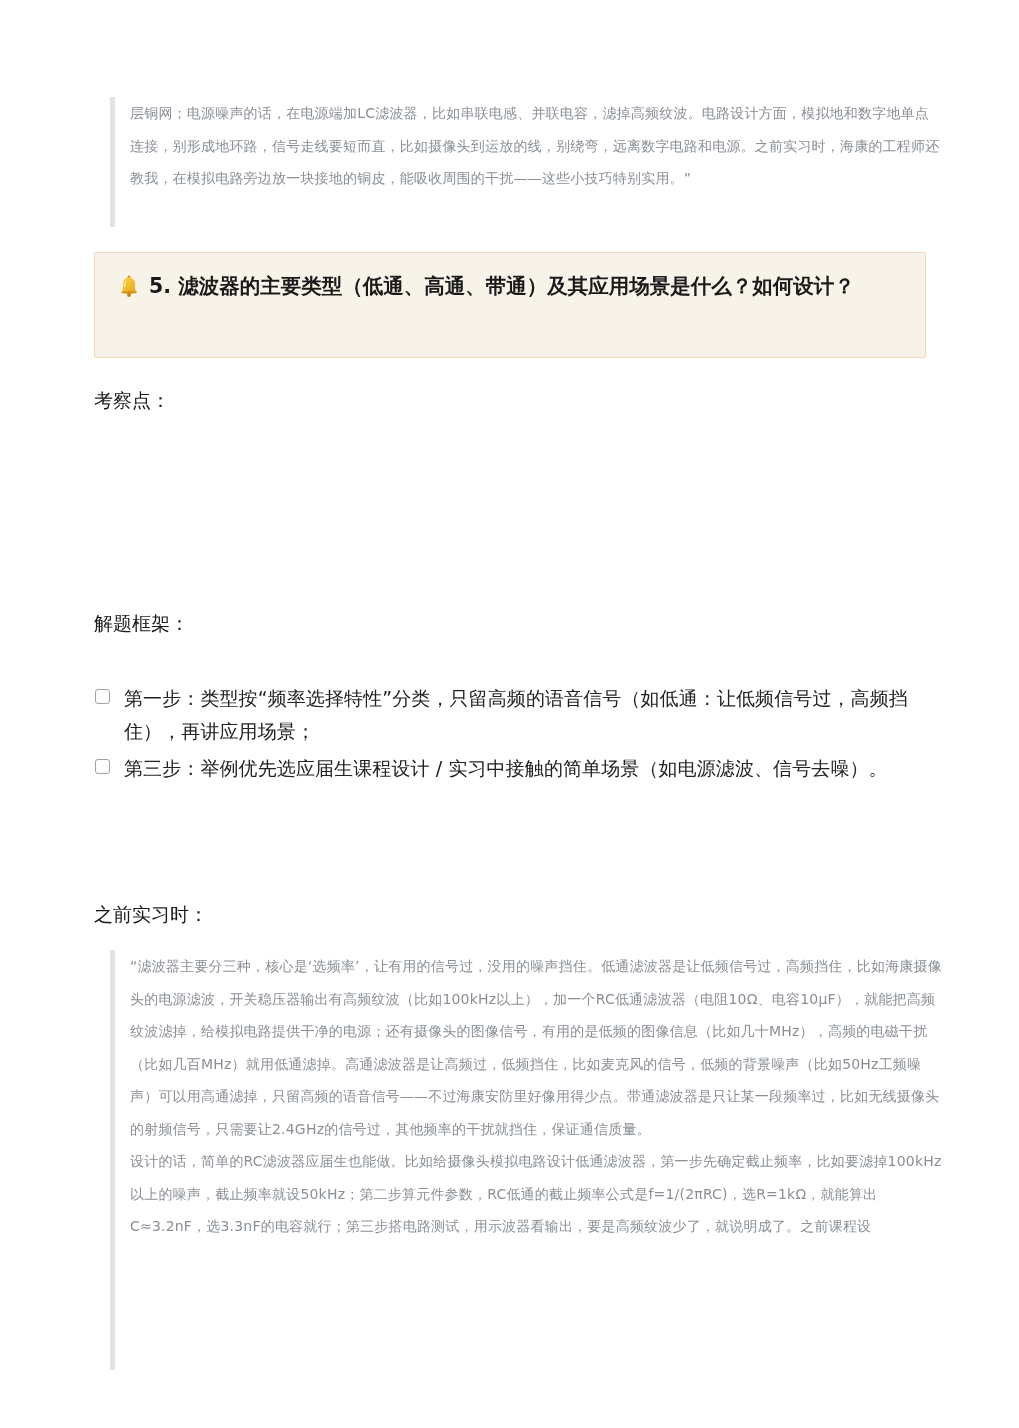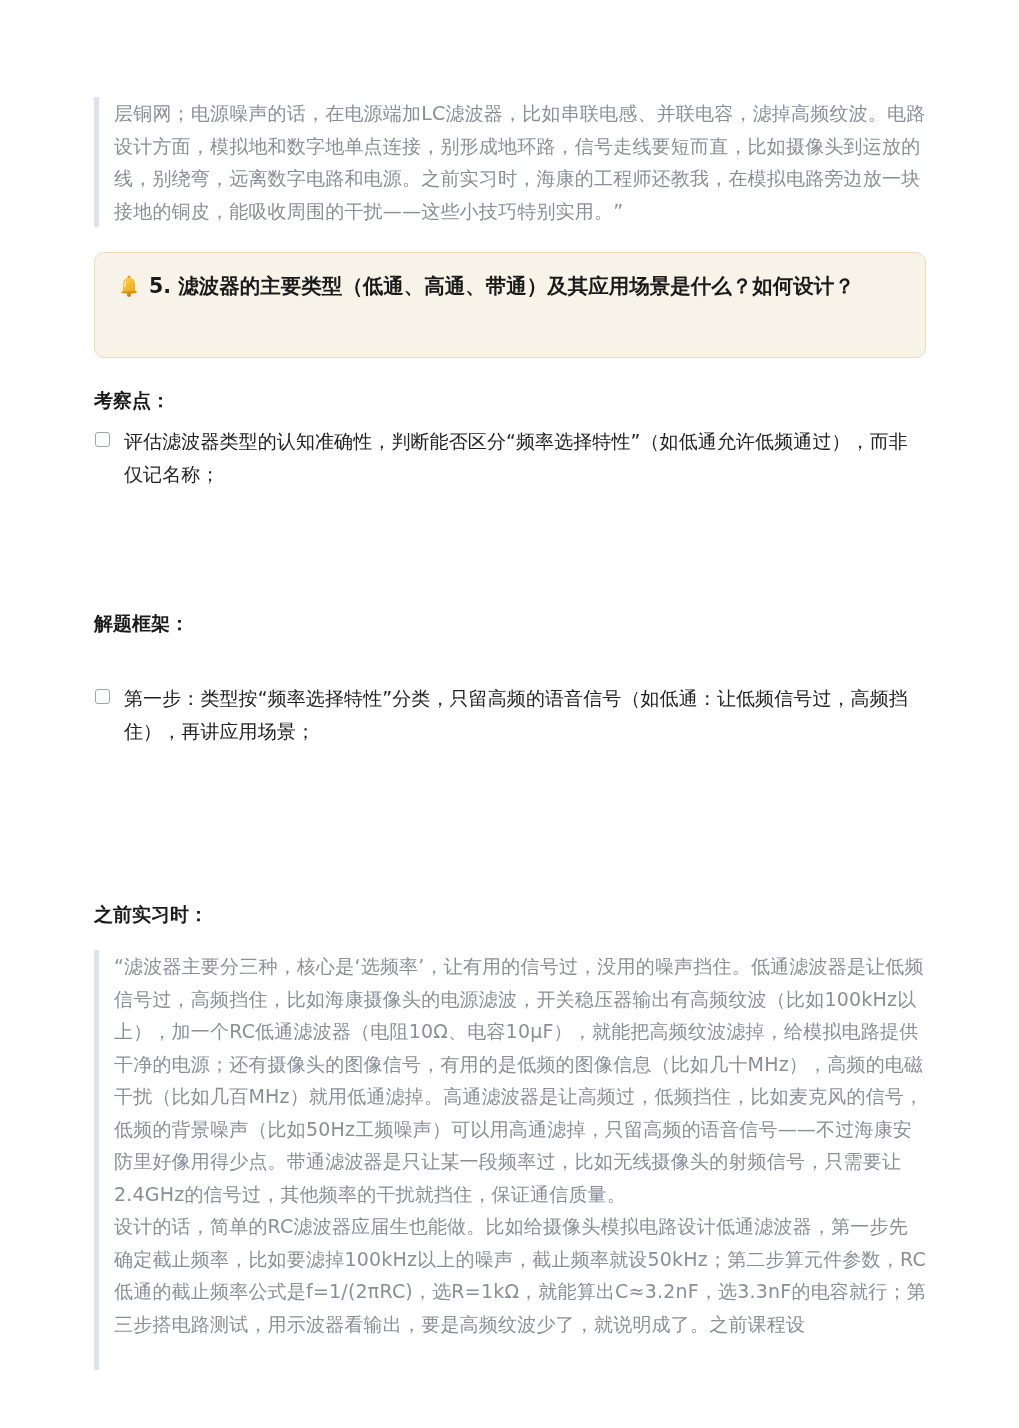--- a/index.html
+++ b/index.html
@@ -16,27 +16,27 @@
       color: #1f1f1f;
     }
     .page {
       position: absolute;
       left: 94px;
       top: 0;
       width: 832px;
     }
     .quote {
       position: absolute;
-      left: 0;
+      left: 16px;
       width: 832px;
       border-left: 5px solid #dfe3ea;
       padding-left: 15px;
       box-sizing: border-box;
       color: #8a8f97;
-      font-size: 19px;
+      font-size: 14px;
       line-height: 32.5px;
       letter-spacing: 0.2px;
     }
     .quote p {
       margin: 0;
     }
     .quote-top {
       top: 97px;
       height: 130px;
     }
@@ -46,21 +46,21 @@
     }
     .callout {
       position: absolute;
       left: 0;
       top: 252px;
       width: 832px;
       height: 106px;
       box-sizing: border-box;
       background: #f8f3e9;
       border: 1.5px solid #f2d8bd;
-      border-radius: 10px;
+      border-radius: 2px;
       padding: 15px 20px 0 22px;
       display: flex;
       align-items: flex-start;
     }
     .callout .bell {
       width: 24px;
       height: 24px;
       margin-top: 6px;
       margin-right: 8px;
       flex: 0 0 auto;
@@ -69,21 +69,21 @@
       font-size: 20.5px;
       font-weight: bold;
       line-height: 36px;
       color: #1a1a1a;
       max-width: 740px;
     }
     .section-label {
       position: absolute;
       left: 0;
       font-size: 19px;
-      font-weight: bold;
+      font-weight: normal;
       color: #1a1a1a;
       line-height: 28px;
     }
     .list {
       position: absolute;
       left: 0;
       width: 832px;
       margin: 0;
       padding: 0;
       list-style: none;
@@ -137,31 +137,31 @@
         <ellipse cx="12" cy="18.5" rx="8" ry="1.2" fill="#d18d12"></ellipse>
         <circle cx="12" cy="21" r="2" fill="#c98410"></circle>
         <path d="M9 7.5c-1 1.3-1.3 3-1.3 5" stroke="#fff3b0" stroke-width="1.2" fill="none" stroke-linecap="round"></path>
       </svg>
     </span>
     <div class="title">5. 滤波器的主要类型（低通、高通、带通）及其应用场景是什么？如何设计？</div>
   </div>
 
   <div class="section-label" style="top:386px;">考察点：</div>
   <ul class="list" style="top:425px;">
-    <li>
-      <span class="cb"></span>
-      <span class="txt">评估滤波器类型的认知准确性，判断能否区分“频率选择特性”（如低通允许低频通过），而非仅记名称；</span>
-    </li>
   </ul>
 
   <div class="section-label" style="top:609px;">解题框架：</div>
   <ul class="list" style="top:682px;">
     <li>
       <span class="cb"></span>
       <span class="txt">第一步：类型按“频率选择特性”分类，只留高频的语音信号（如低通：让低频信号过，高频挡住），再讲应用场景；</span>
+    </li>
+    <li>
+      <span class="cb"></span>
+      <span class="txt">第三步：举例优先选应届生课程设计 / 实习中接触的简单场景（如电源滤波、信号去噪）。</span>
     </li>
   </ul>
 
   <div class="section-label" style="top:900px;">之前实习时：</div>
   <div class="quote quote-bottom">
     <p>“滤波器主要分三种，核心是‘选频率’，让有用的信号过，没用的噪声挡住。低通滤波器是让低频信号过，高频挡住，比如海康摄像头的电源滤波，开关稳压器输出有高频纹波（比如100kHz以上），加一个RC低通滤波器（电阻10Ω、电容10μF），就能把高频纹波滤掉，给模拟电路提供干净的电源；还有摄像头的图像信号，有用的是低频的图像信息（比如几十MHz），高频的电磁干扰（比如几百MHz）就用低通滤掉。高通滤波器是让高频过，低频挡住，比如麦克风的信号，低频的背景噪声（比如50Hz工频噪声）可以用高通滤掉，只留高频的语音信号——不过海康安防里好像用得少点。带通滤波器是只让某一段频率过，比如无线摄像头的射频信号，只需要让2.4GHz的信号过，其他频率的干扰就挡住，保证通信质量。</p>
     <p>设计的话，简单的RC滤波器应届生也能做。比如给摄像头模拟电路设计低通滤波器，第一步先确定截止频率，比如要滤掉100kHz以上的噪声，截止频率就设50kHz；第二步算元件参数，RC低通的截止频率公式是f=1/(2πRC)，选R=1kΩ，就能算出C≈3.2nF，选3.3nF的电容就行；第三步搭电路测试，用示波器看输出，要是高频纹波少了，就说明成了。之前课程设</p>
   </div>
 
 </div>

